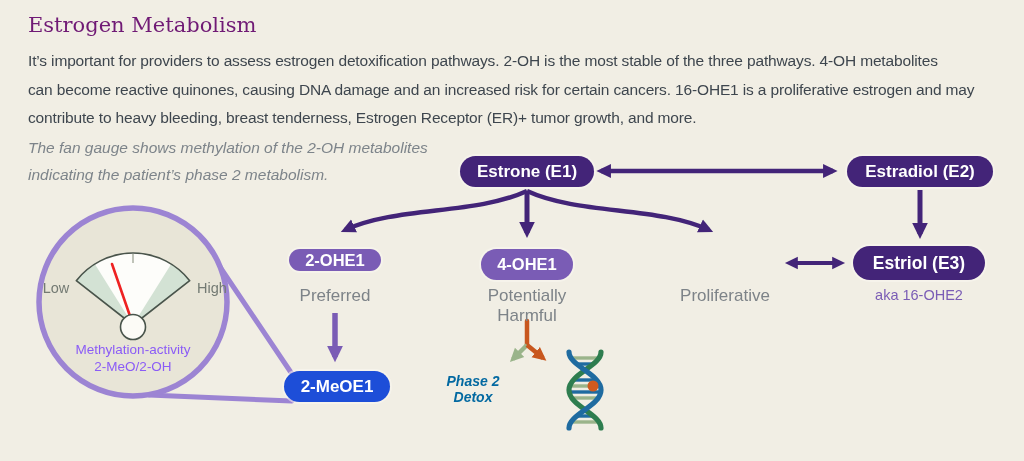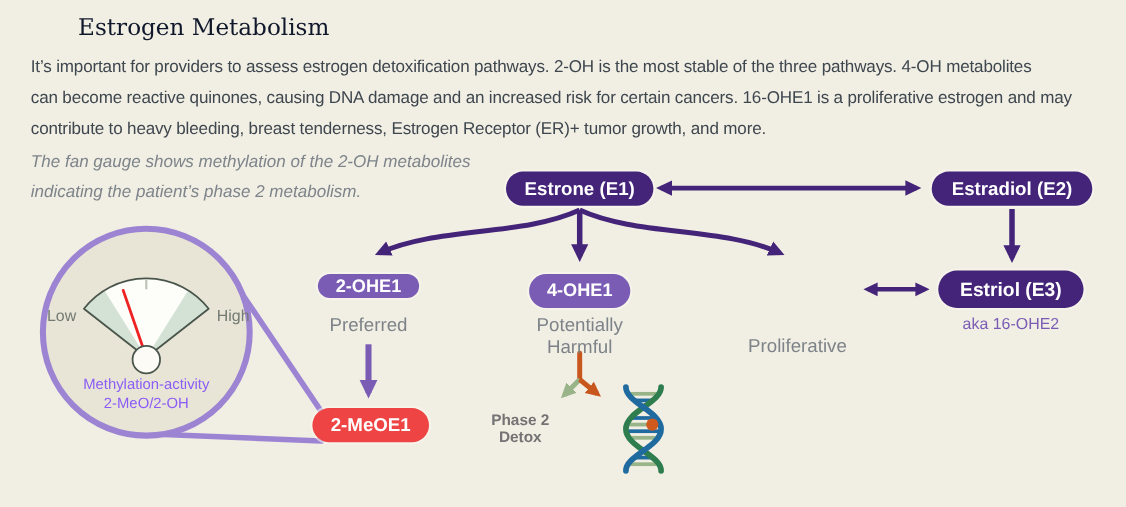--- a/index.html
+++ b/index.html
@@ -7,39 +7,39 @@
     position:relative;
     width:1024px;height:461px;
     background:#f1eee4;
     font-family:"Liberation Sans",sans-serif;
     overflow:hidden;
   }
   .abs{position:absolute;}
   .title{
     left:28px;top:13px;
     font-family:"DejaVu Serif","Liberation Serif",serif;
-    font-size:21px;font-weight:400;color:#0f172a;margin-left:43px;
+    font-size:21px;font-weight:400;color:#701a75;
   }
   .para{left:28px;top:47px;color:#3e464e;font-size:15.5px;letter-spacing:-0.15px;}
   .para div{white-space:nowrap;line-height:28.5px;}
   .note{left:28px;top:135px;color:#7d848a;font-style:italic;font-size:15.5px;}
   .note div{white-space:nowrap;line-height:26.5px;}
   svg.layer{position:absolute;left:0;top:0;z-index:1;}
   .pill{
     position:absolute;z-index:2;
     display:flex;align-items:center;justify-content:center;
     color:#ffffff;font-weight:bold;border-radius:17px;
     box-shadow:0 0 0 2px rgba(250,248,240,.55);
   }
   .pill.dark{background:#432478;}
   .pill.mid{background:#7a5cb5;}
-  .pill.light{background:#ef4444;}
+  .pill.light{background:#1d4ed8;}
   .lbl{position:absolute;z-index:2;text-align:center;color:#7d8388;font-size:17px;line-height:20px;}
   .aka{color:#7a5cb5;font-size:14.5px;}
-  .phase2{color:#737373;font-weight:bold;font-size:14px;line-height:16px;}
+  .phase2{color:#0369a1;font-weight:bold;font-size:14px;line-height:16px;font-style:italic;}
   .gaugetxt{color:#737a73;font-size:14.5px;}
   .gaugecap{color:#8b5cf6;font-size:13.5px;line-height:17px;}
   .dnanote{position:absolute;z-index:2;left:607px;top:347px;width:190px;
     color:#2d6d9c;font-size:16px;line-height:23px;}
   .dnanote .hl{color:#c4511b;font-weight:bold;}
 </style>
 </head>
 <body>
 
 <div class="page">
@@ -123,21 +123,21 @@
 
   <div class="pill dark" style="left:460px;top:156px;width:134px;height:31px;font-size:17px;text-align:center;">Estrone (E1)</div>
   <div class="pill dark" style="left:847px;top:156px;width:146px;height:31px;font-size:17px;">Estradiol (E2)</div>
   <div class="pill mid" style="left:289px;top:249px;width:92px;height:22px;font-size:16.5px;">2-OHE1</div>
   <div class="pill mid" style="left:481px;top:249px;width:92px;height:31px;font-size:16.5px;">4-OHE1</div>
   <div class="pill dark" style="left:853px;top:246px;width:132px;height:34px;font-size:17.5px;">Estriol (E3)</div>
   <div class="pill light" style="left:284px;top:371px;width:106px;height:31px;font-size:17px;">2-MeOE1</div>
 
   <div class="lbl" style="left:275px;top:286px;width:120px;">Preferred</div>
   <div class="lbl" style="left:467px;top:286px;width:120px;">Potentially Harmful</div>
-  <div class="lbl" style="left:662px;top:286px;width:126px;margin-top:19px;">Proliferative</div>
+  <div class="lbl" style="left:662px;top:286px;width:126px;">Proliferative</div>
   <div class="lbl aka" style="left:849px;top:285px;width:140px;">aka 16-OHE2</div>
   <div class="lbl phase2" style="left:431px;top:373px;width:84px;">Phase 2 Detox</div>
 
   <div class="lbl gaugetxt" style="left:34px;top:278px;width:44px;">Low</div>
   <div class="lbl gaugetxt" style="left:188px;top:278px;width:48px;">High</div>
   <div class="lbl gaugecap" style="left:48px;top:341px;width:170px;">
     <div>Methylation-activity</div>
     <div>2-MeO/2-OH</div>
   </div>
 

